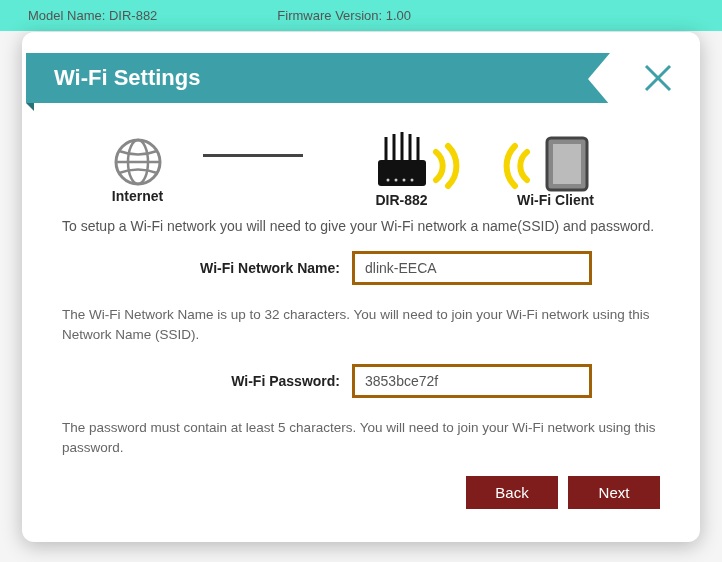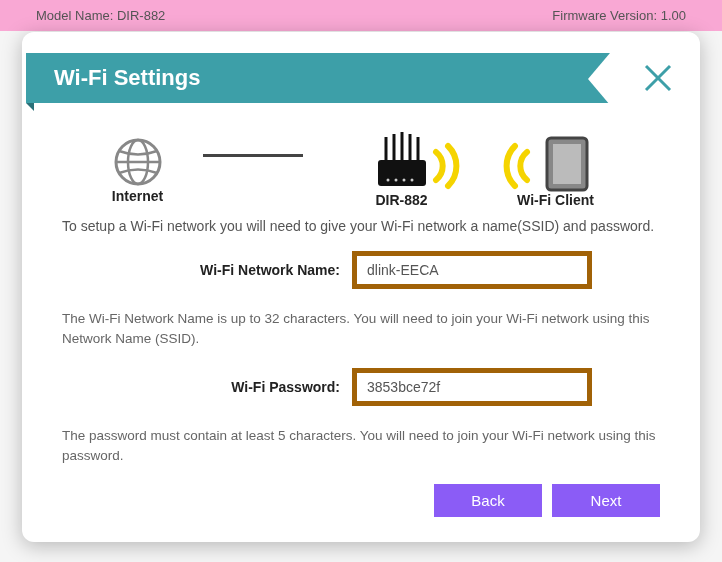--- a/index.html
+++ b/index.html
@@ -5,27 +5,26 @@
 * { box-sizing: border-box; margin: 0; padding: 0; }
 body {
   font-family: Arial, Helvetica, sans-serif;
   background: #f5f5f5;
   width: 722px;
   height: 562px;
   overflow: hidden;
   position: relative;
 }
 .header-bar {
-  background: #f9a8d4;
-  padding: 8px 36px;
+  background: #5eead4;
+  padding: 8px 28px;
   font-size: 13px;
   color: #555;
   display: flex;
   gap: 120px;
-  justify-content: space-between;
 }
 .modal {
   position: absolute;
   top: 32px;
   left: 22px;
   right: 22px;
   bottom: 20px;
   background: #fff;
   border-radius: 12px;
   box-shadow: 0 4px 20px rgba(0,0,0,0.25);
@@ -126,41 +125,41 @@
   text-align: right;
   font-size: 14px;
   font-weight: bold;
   color: #222;
   padding-right: 12px;
 }
 .field-input {
   width: 240px;
   padding: 6px 10px;
   font-size: 14px;
-  border: 5px solid #a16207;
+  border: 3px solid #a16207;
   color: #555;
 }
 .help {
   font-size: 13.5px;
   color: #666;
   line-height: 1.5;
   margin: 20px 0 18px;
 }
 .btn-row {
   display: flex;
   justify-content: flex-end;
   gap: 10px;
   margin-top: 14px;
 }
 .btn {
-  background: #8b5cf6;
+  background: #7f1d1d;
   color: #fff;
   border: none;
   padding: 8px 0;
-  width: 108px;
+  width: 92px;
   font-size: 15px;
   cursor: pointer;
 }
 .router-svg { display:block; }
 .wifi-arcs { stroke:#f5d400; stroke-width:6; fill:none; stroke-linecap:round;}
 </style>
 </head>
 <body>
 
 <div class="header-bar">

